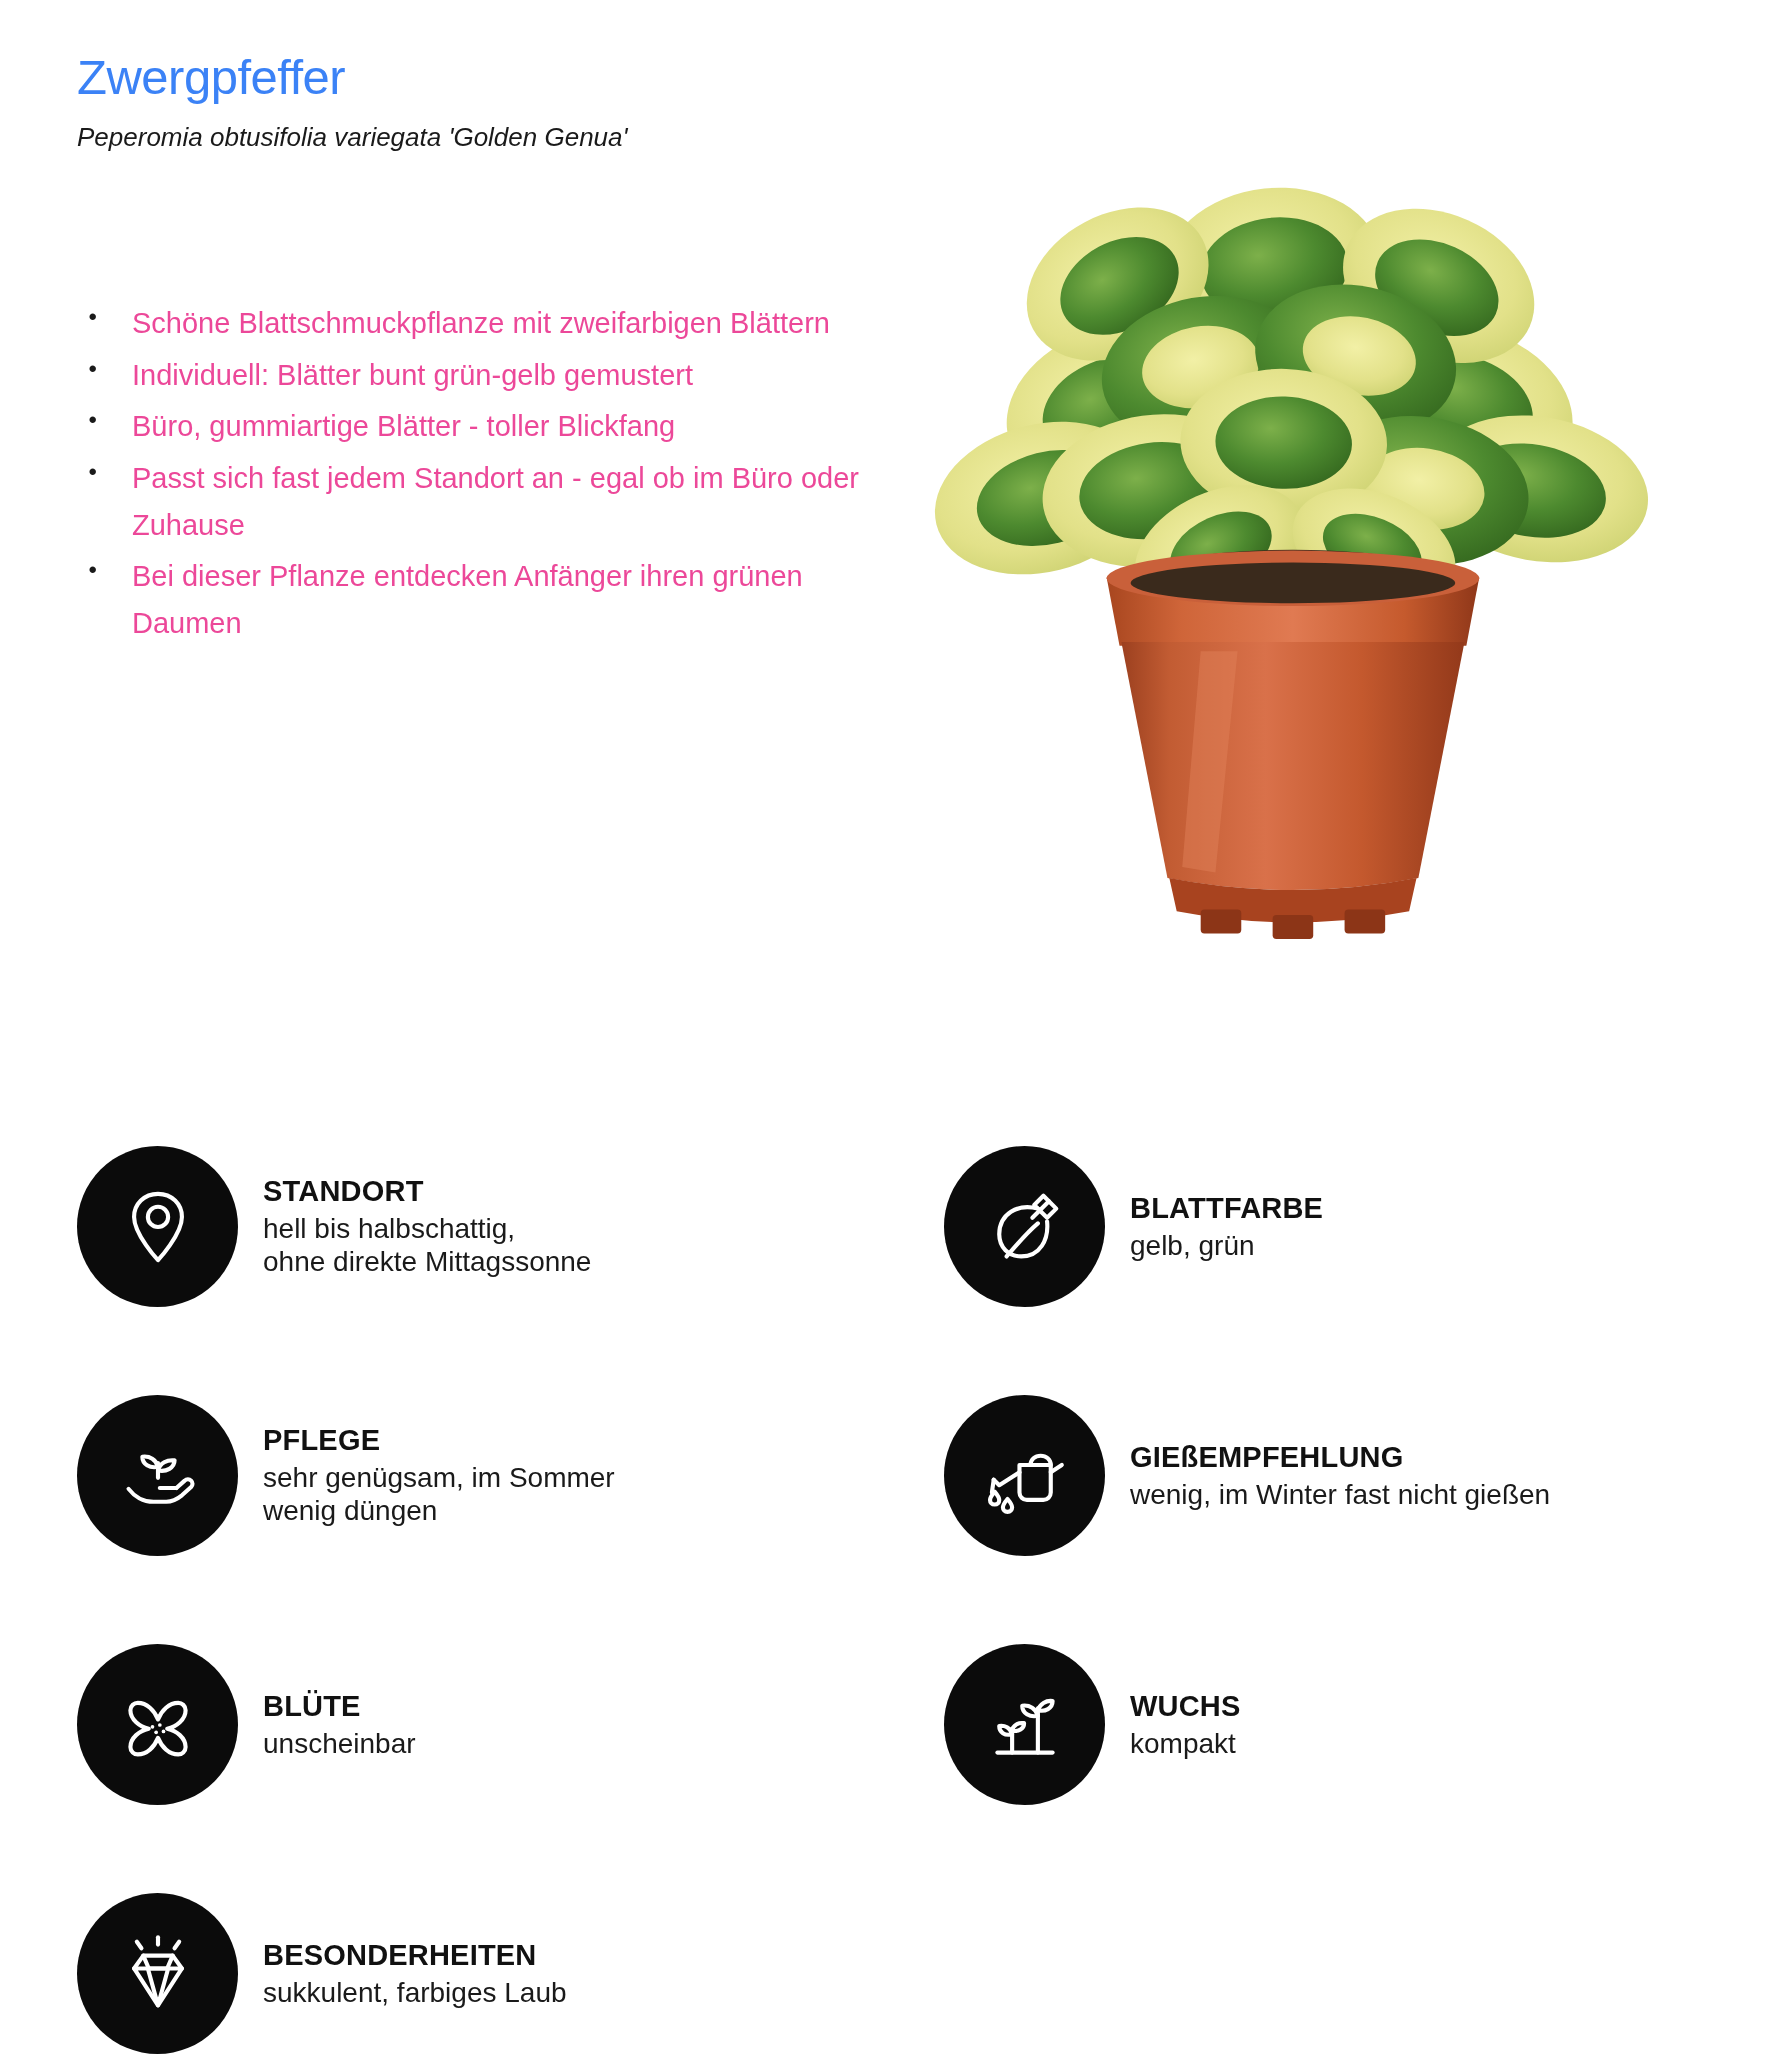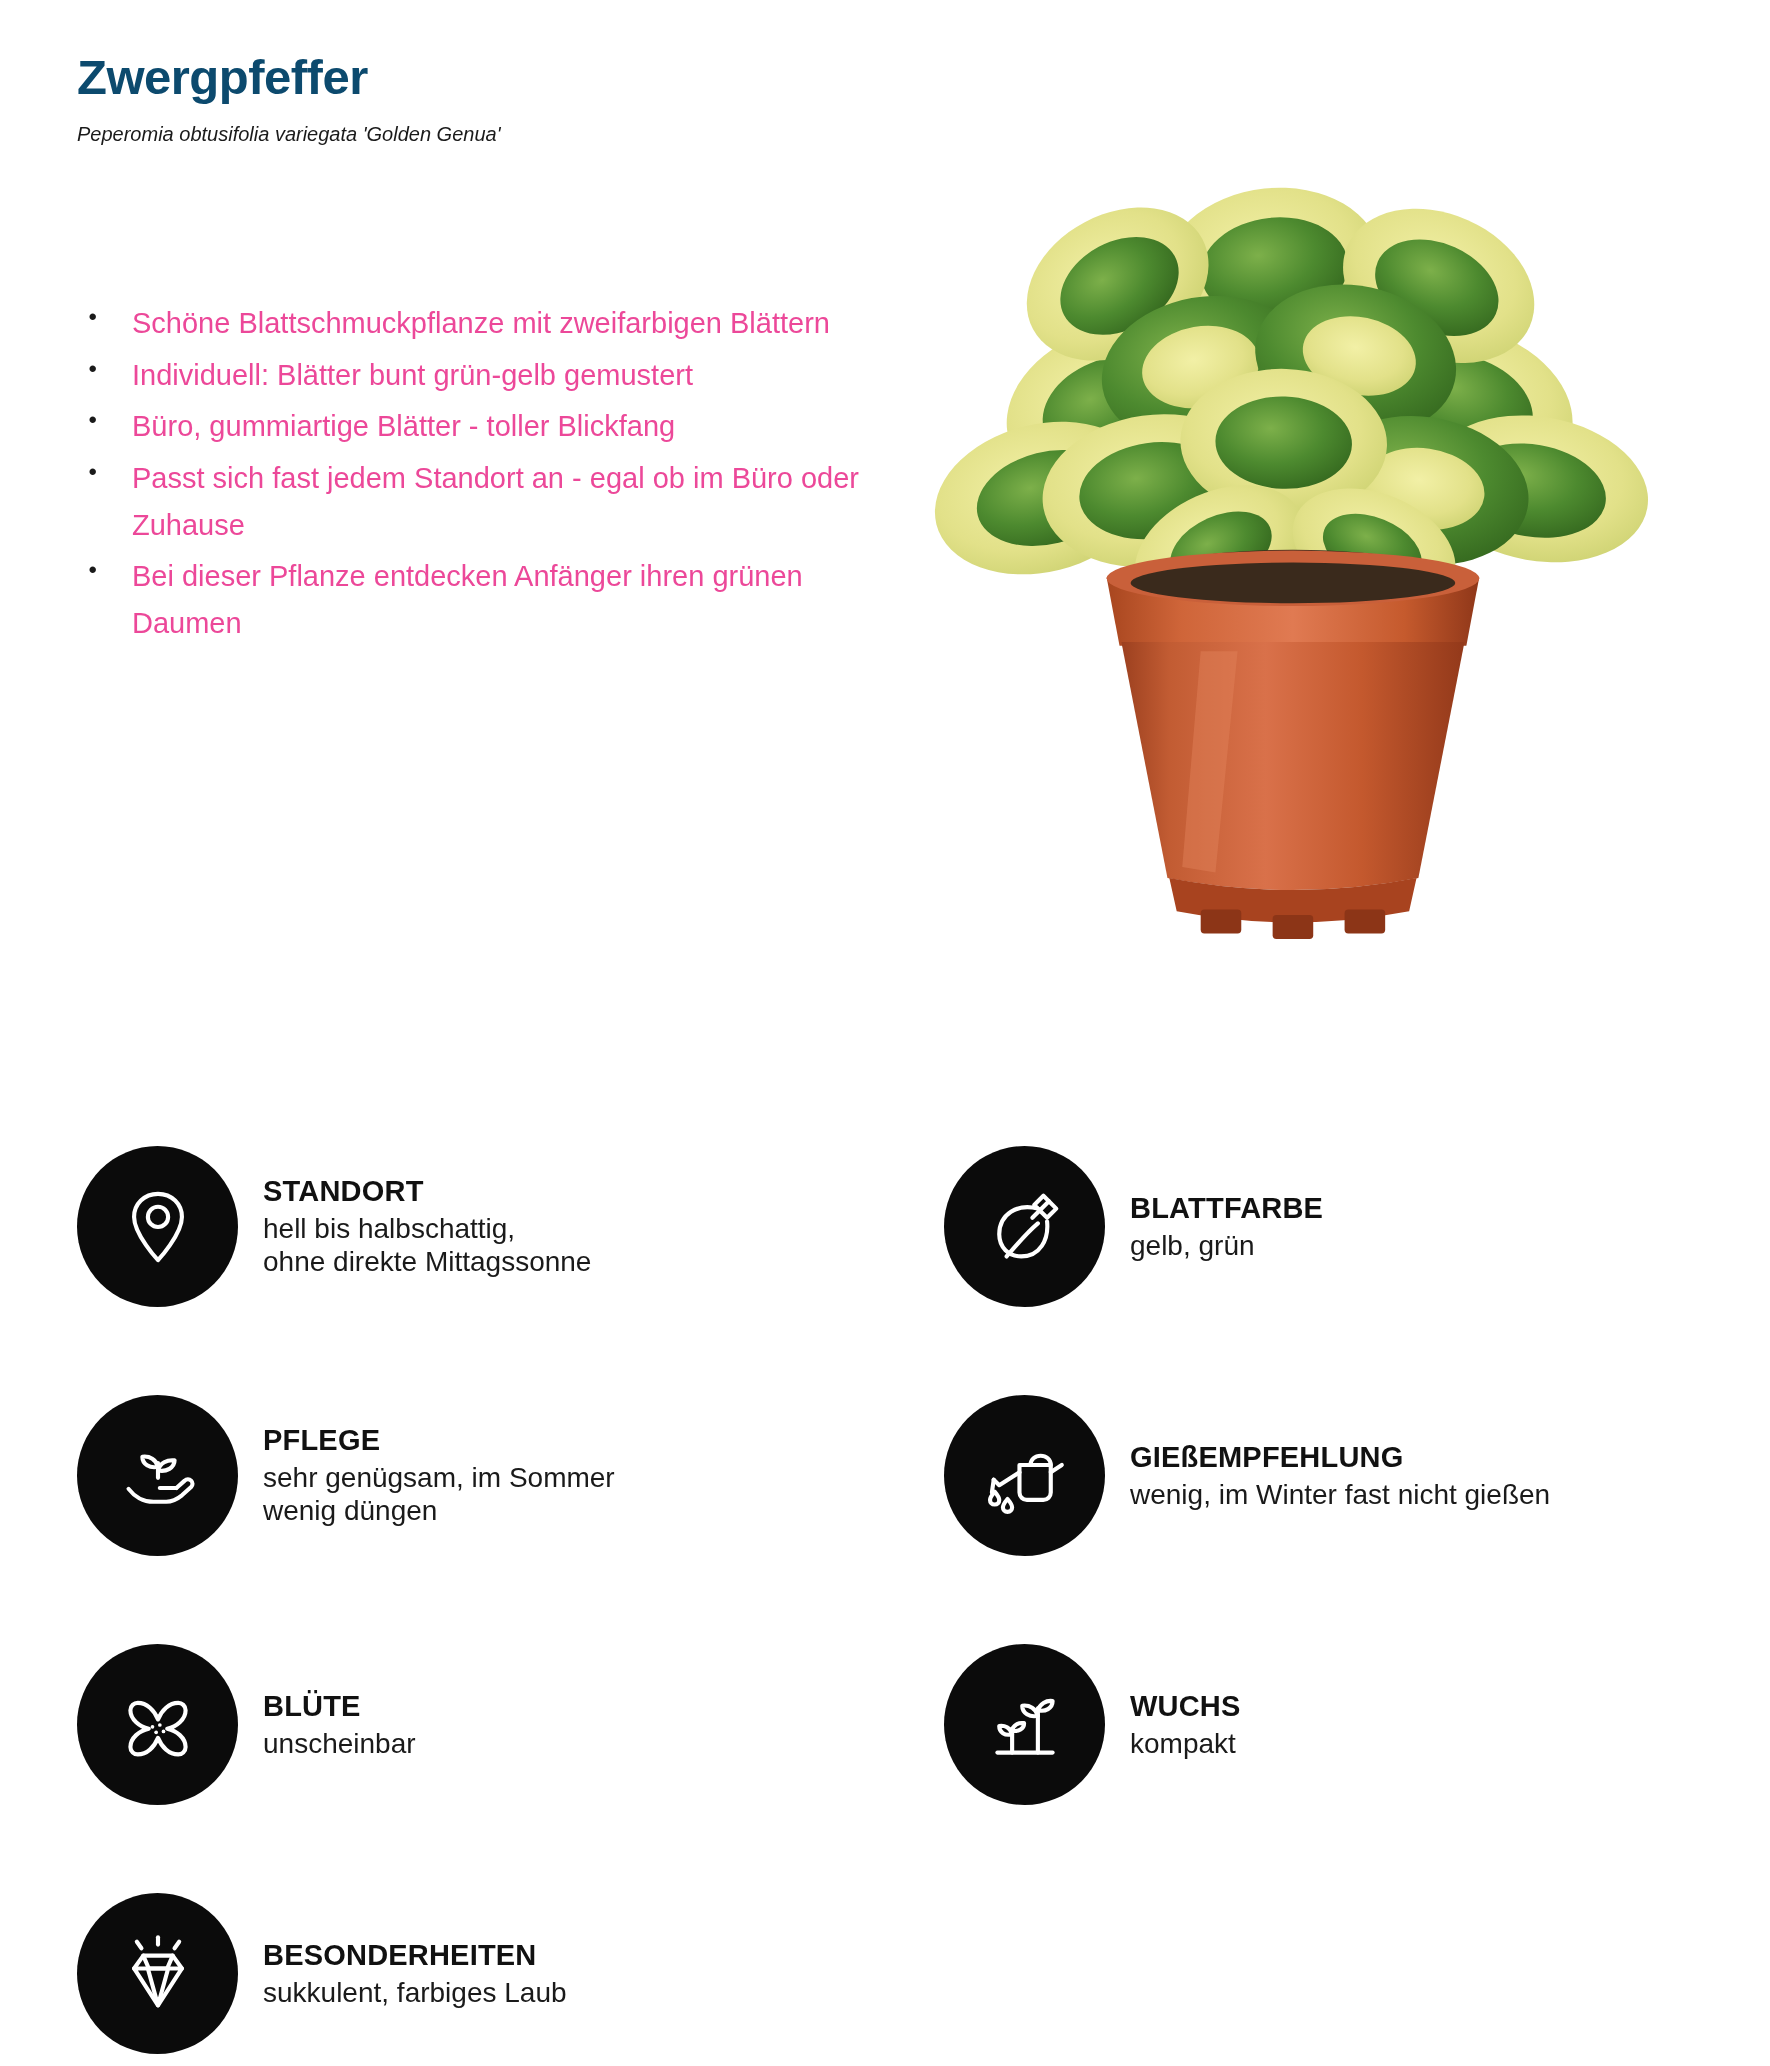--- a/index.html
+++ b/index.html
@@ -27,27 +27,27 @@
   
   .header {
     position: absolute;
     left: 77px;
     top: 51px;
     width: 830px;
   }
   .title {
     font-size: 49px;
     line-height: 1.1;
-    font-weight: 700;
-    color: #0c4a6e;
+    font-weight: 400;
+    color: #3b82f6;
     letter-spacing: -0.5px;
     margin: 0;
   }
   .subtitle {
-    font-size: 20px;
+    font-size: 26px;
     line-height: 1.3;
     font-style: italic;
     font-weight: 400;
     color: #1a1a1a;
     margin: 15.7px 0 0 0;
   }
 
   
   .bullets {
     position: absolute;

